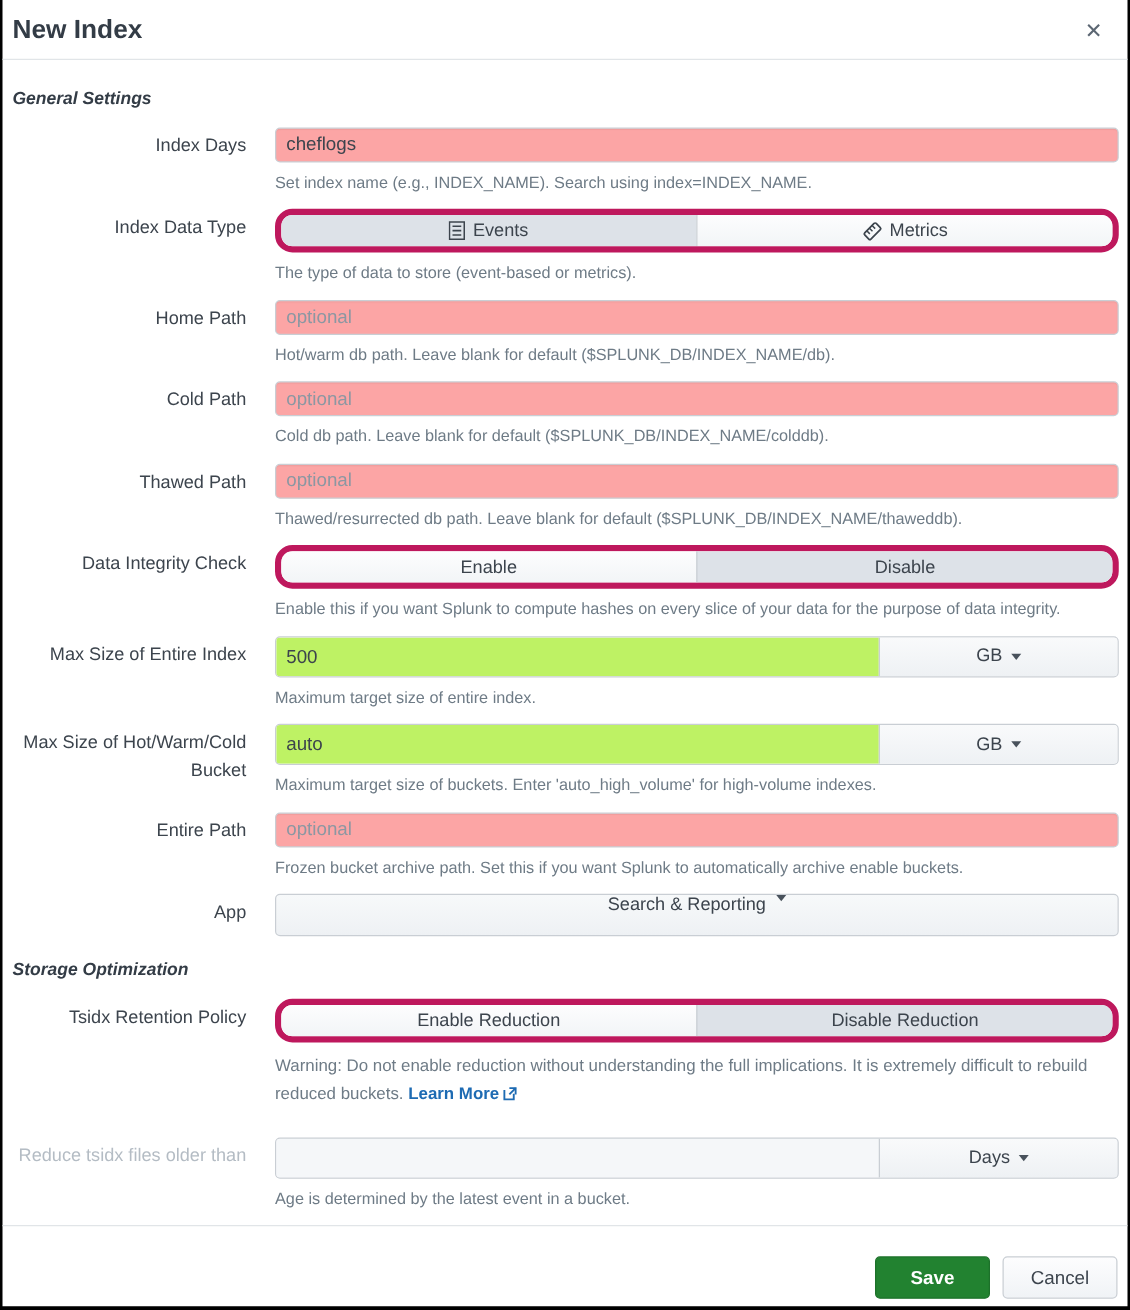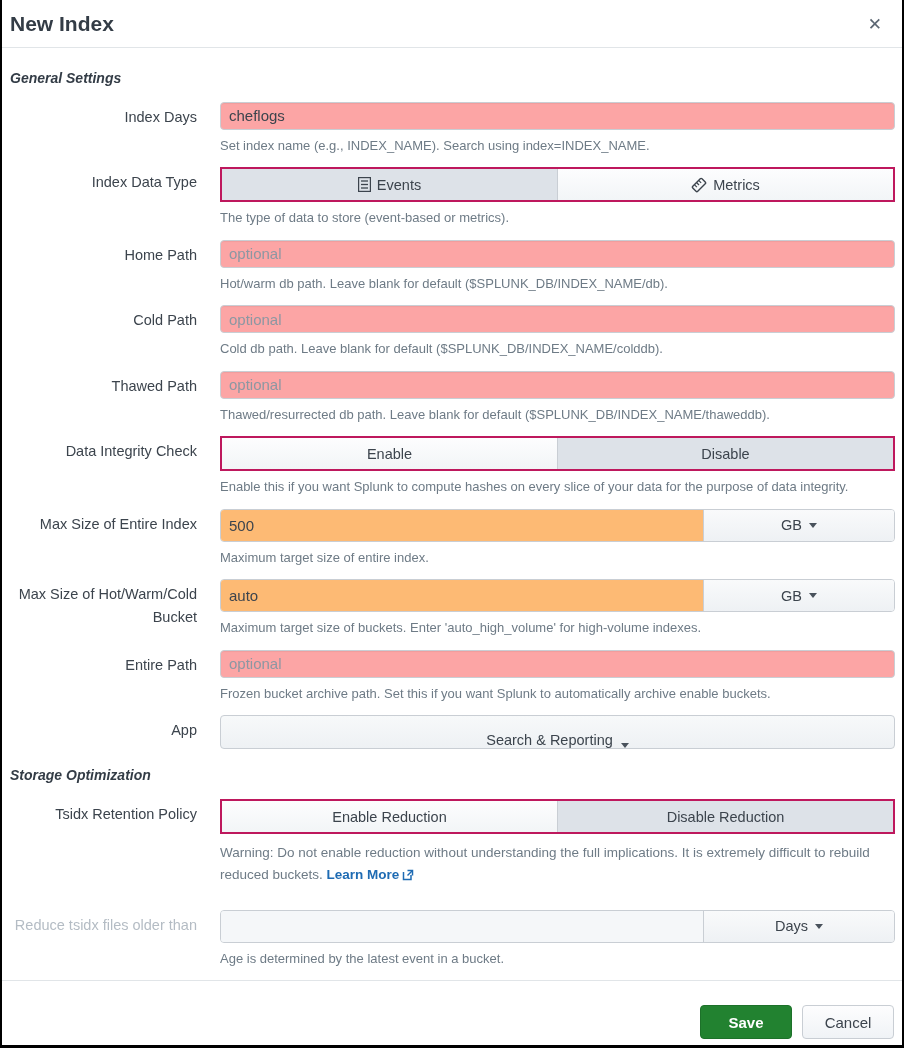--- a/index.html
+++ b/index.html
@@ -51,61 +51,61 @@
     border:1px solid #c9ced4; border-radius:4px;
     padding:0 8px; font-size:15px; color:#3c444d;
     font-family:"Liberation Sans","DejaVu Sans",sans-serif;
     background:#fca5a5;
     box-shadow:inset 0 1px 1px rgba(0,0,0,0.05);
   }
   .text-input::placeholder { color:#8c97a2; opacity:1; }
   
   .segmented {
     display:flex; height:35px;
-    border:2px solid #be185d; border-radius:0; overflow:hidden;
+    border:5px solid #be185d; border-radius:14px; overflow:hidden;
   }
   .segment {
     flex:1; display:flex; align-items:center; justify-content:center; gap:6px;
     font-size:14.5px; color:#3c444d; cursor:pointer;
     background:linear-gradient(#fdfdfe,#f2f5f7);
     border:none;
     font-family:"Liberation Sans","DejaVu Sans",sans-serif;
   }
   .segment + .segment { border-left:1px solid #c9ced4; }
   .segment.selected { background:#dde2e8; }
   .seg-icon { display:inline-flex; align-items:center; }
   
   .composite {
     display:flex; height:33px;
     border:1px solid #c9ced4; border-radius:4px; overflow:hidden; background:#fff;
   }
   .composite .comp-input {
     flex:1; border:none; outline:none; padding:0 8px;
-    font-size:15px; color:#3c444d; background:#fdba74;
+    font-size:15px; color:#3c444d; background:#bef264;
     font-family:"Liberation Sans","DejaVu Sans",sans-serif;
   }
   .composite.disabled { background:#f5f7f9; }
   .composite.disabled .comp-input { background:#f5f7f9; }
   .unit-btn {
     flex:0 0 191px;
     display:flex; align-items:center; justify-content:center; gap:7px;
     background:linear-gradient(#f9fafb,#eef1f4);
     border:none; border-left:1px solid #c9ced4;
     font-size:14.5px; color:#3c444d; cursor:pointer;
     font-family:"Liberation Sans","DejaVu Sans",sans-serif;
   }
   .caret {
     width:0; height:0; display:inline-block;
     border-left:4px solid transparent; border-right:4px solid transparent;
     border-top:5px solid #49525c;
   }
   
   .dropdown-btn {
     width:100%; height:34px;
-    display:flex; align-items:flex-end; justify-content:center; gap:8px;
+    display:flex; align-items:flex-start; justify-content:center; gap:8px;
     background:linear-gradient(#f7f9fa,#eef1f4);
     border:1px solid #c9ced4; border-radius:4px;
     font-size:14.5px; color:#3c444d; cursor:pointer;
     font-family:"Liberation Sans","DejaVu Sans",sans-serif;
   }
   
   .warning { font-size:13.5px; color:#6e7b86; margin-top:8px; line-height:1.6; }
   .link { color:#1e6bb3; text-decoration:none; font-weight:bold; cursor:pointer; }
   .ext-icon { display:inline-block; vertical-align:-2px; margin-left:3px; }
   

